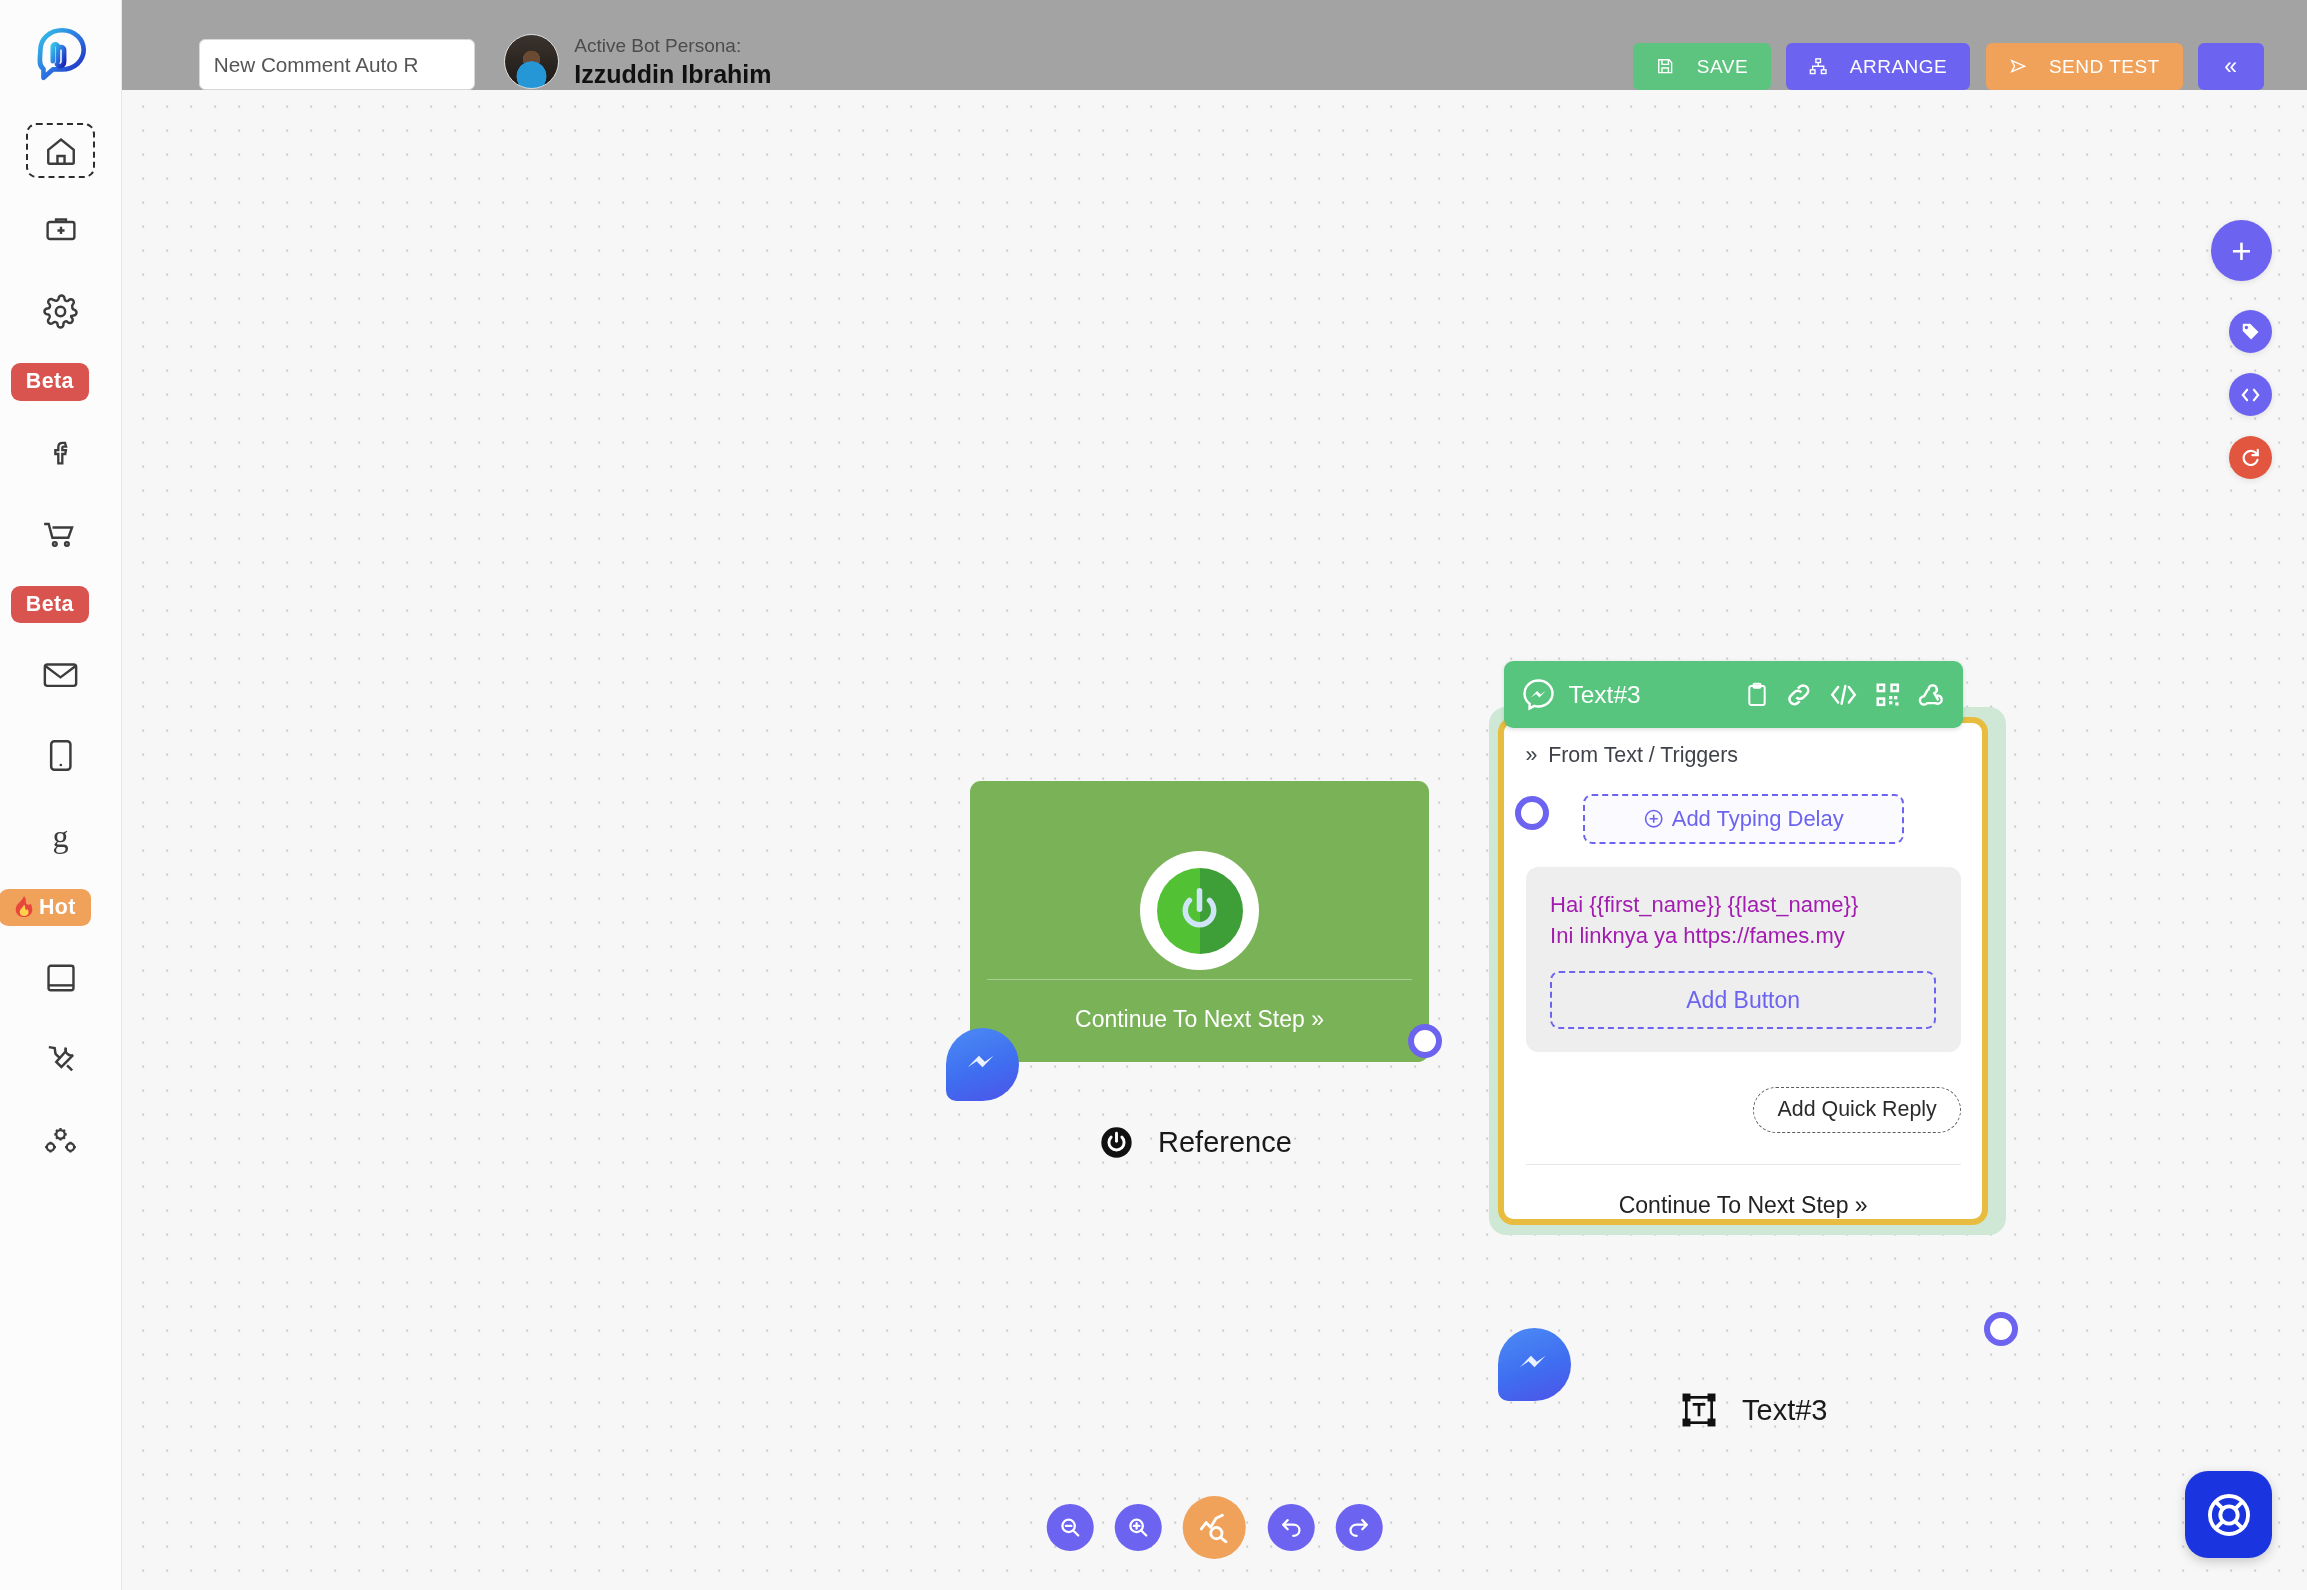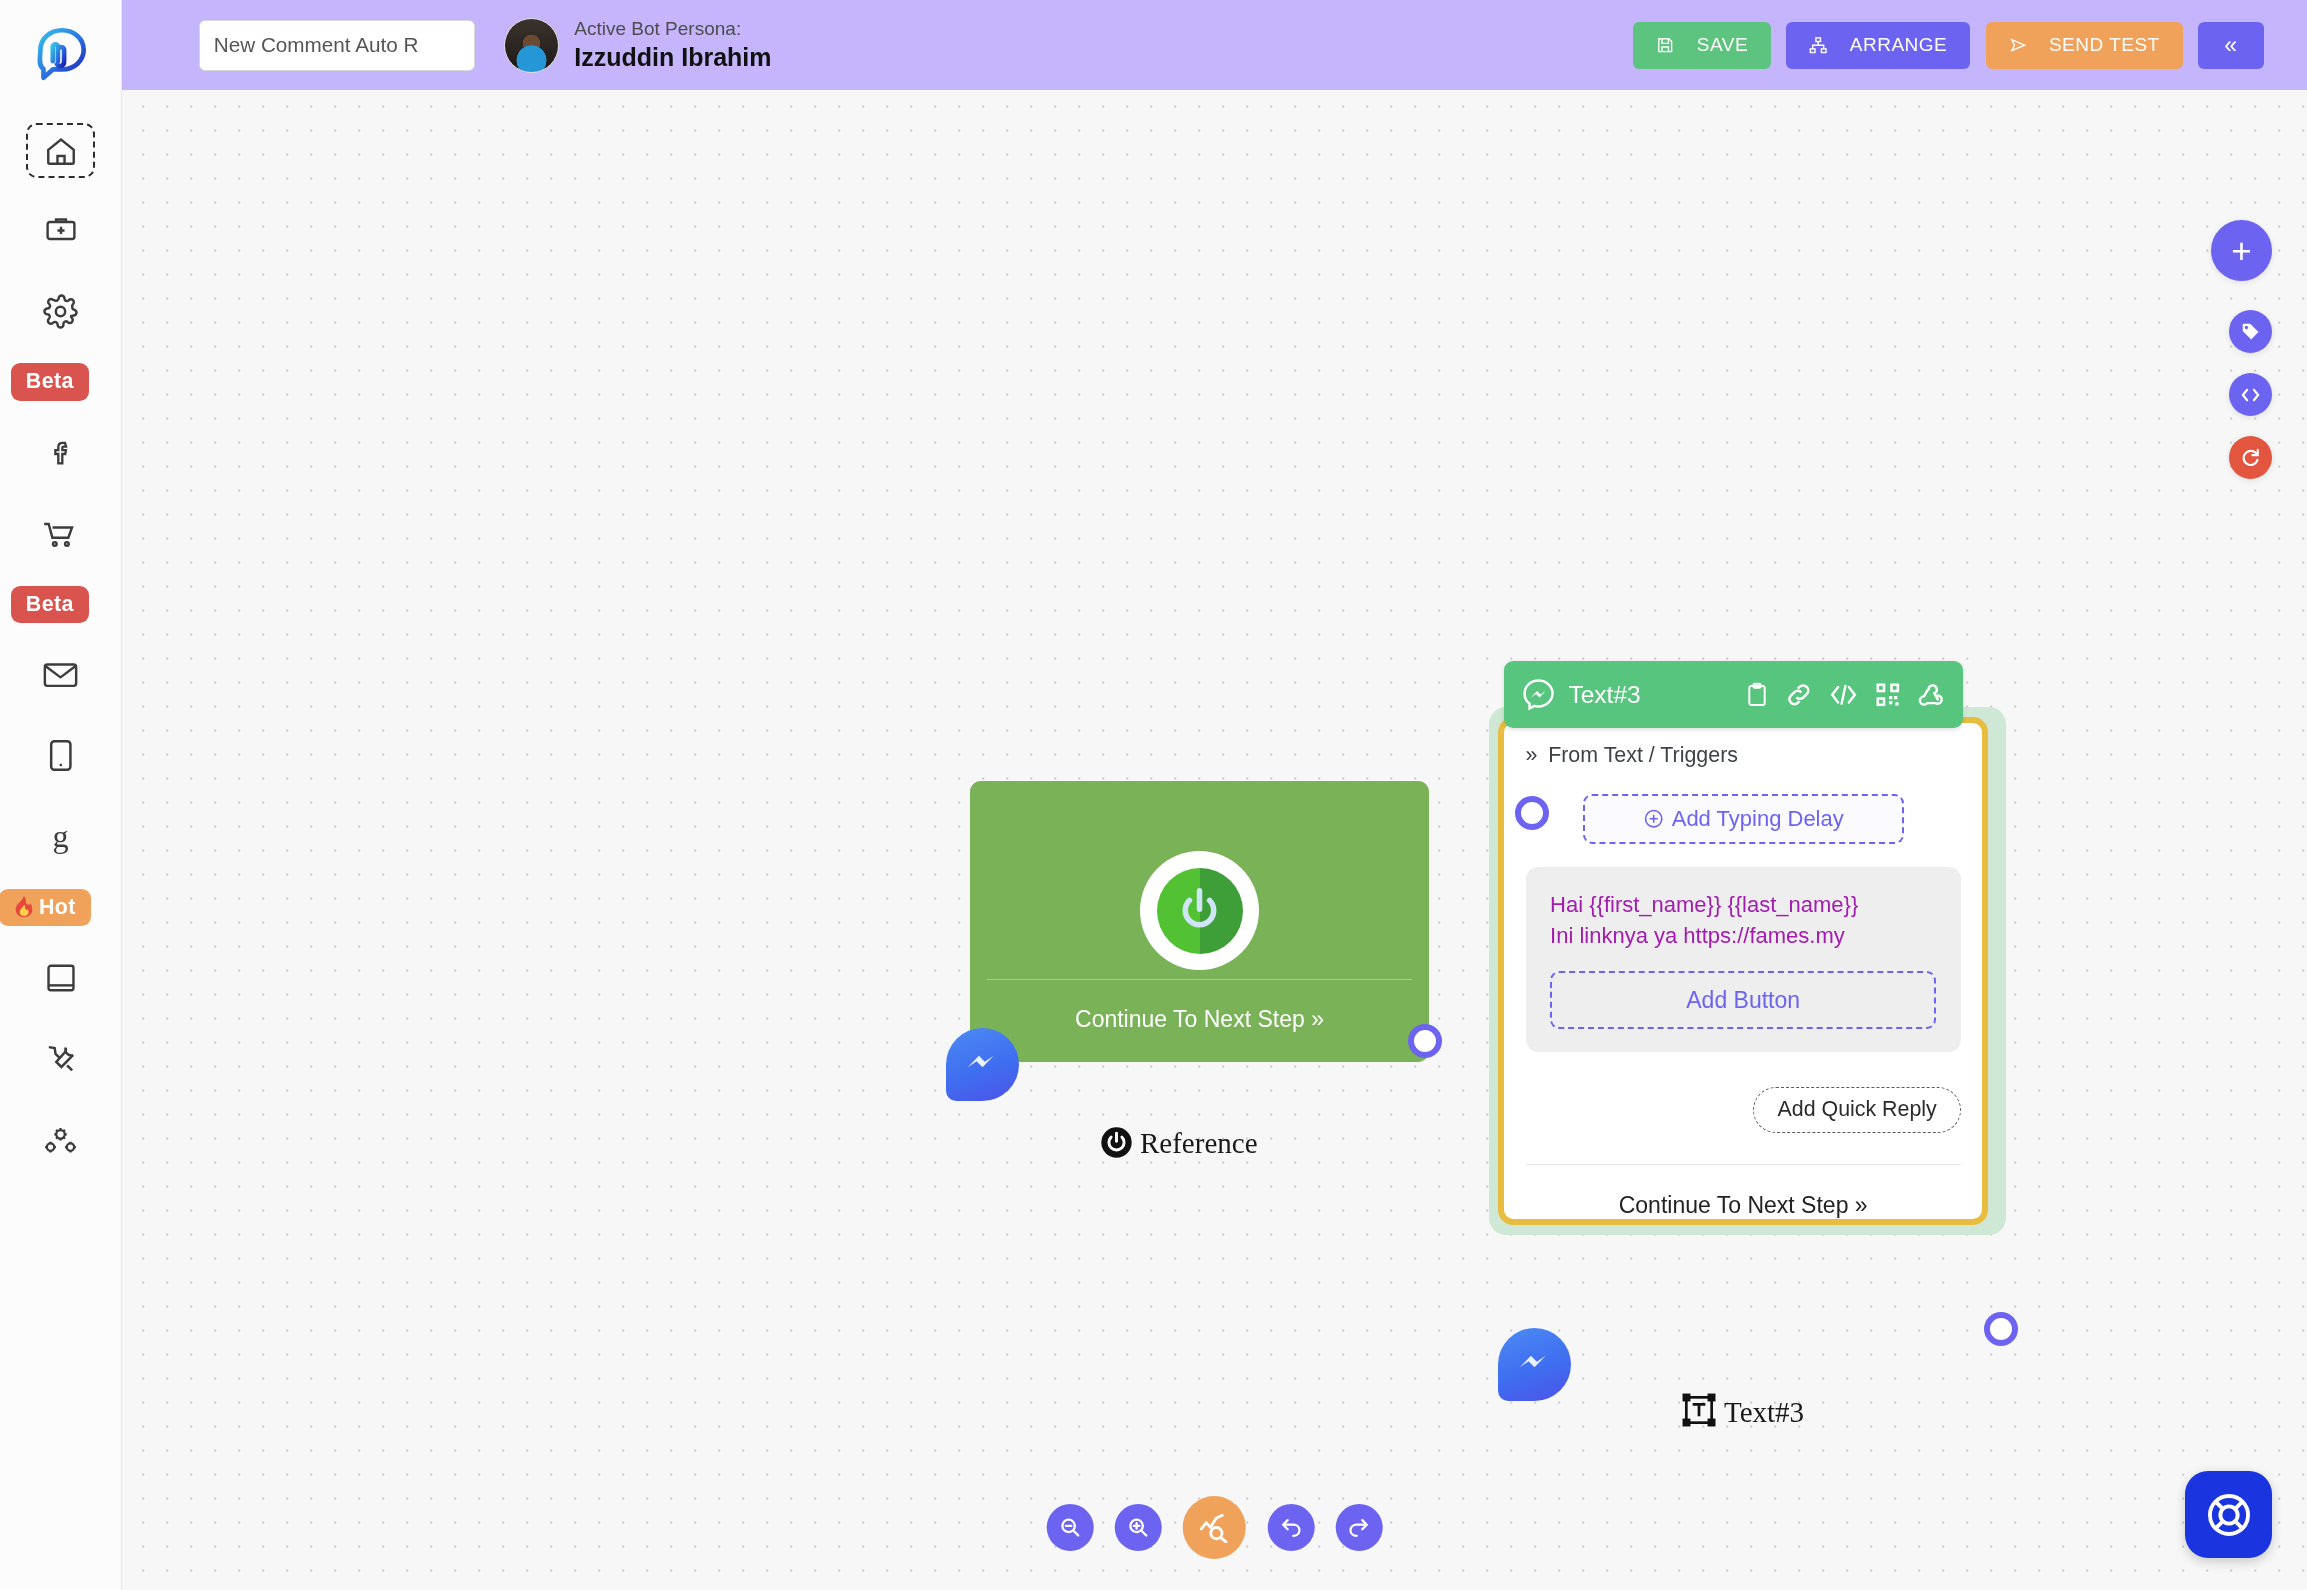--- a/index.html
+++ b/index.html
@@ -50,22 +50,22 @@
     margin-left: -21.4px;
     letter-spacing: 0.4px;
   }
   .badge.beta { background: #d9534f; }
   .badge.hot  { background: #f0a15a; margin-left: -31px; }
 
   
   .topbar {
     position: absolute; left: 122px; top: 0;
     width: 2185px; height: 90px;
-    background: #c4b5fd;
-    display: flex; align-items: center;
+    background: #a3a3a3;
+    display: flex; align-items: flex-end;
     z-index: 30;
   }
   .flow-name-input {
     margin-left: 77px;
     width: 276px; height: 51px;
     border: 0.8px solid #d8d8d8;
     border-radius: 6.1px;
     background: #fff;
     font-size: 20.7px;
     color: #555;
@@ -139,22 +139,22 @@
     position: absolute; left: 17px; right: 17px; top: 198px;
     height: 0.8px; background: rgba(255,255,255,.35);
   }
   .ref-continue {
     position: absolute; bottom: 29px; left: 0; right: 0;
     text-align: center;
     color: #fff; font-size: 23px;
   }
   .node-caption {
     position: absolute;
-    display: flex; align-items: flex-end; gap: 6px;
-    font-size: 29px; color: #1a1a1a; white-space: nowrap; font-family: Liberation Serif, serif;
+    display: flex; align-items: center; gap: 24px;
+    font-size: 29px; color: #1a1a1a; white-space: nowrap;
   }
   .msgr-bubble {
     position: absolute;
     width: 73px; height: 73px;
     border-radius: 50% 50% 50% 14%;
     background: linear-gradient(160deg, #4c8bf5 0%, #3f6ef0 55%, #4d53e8 100%);
     display: flex; align-items: center; justify-content: center;
     transform: rotate(0deg);
   }
 

